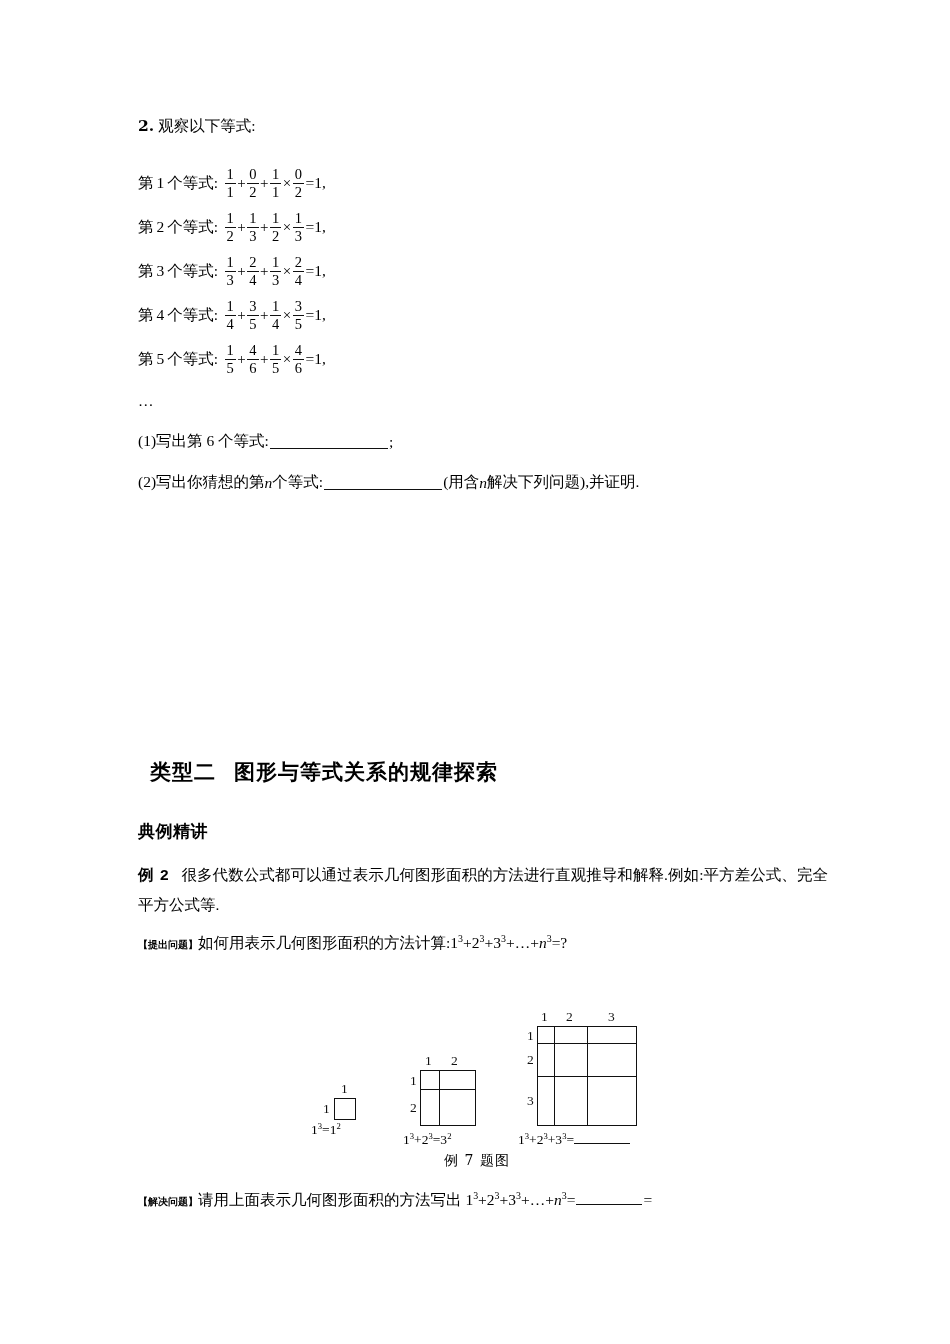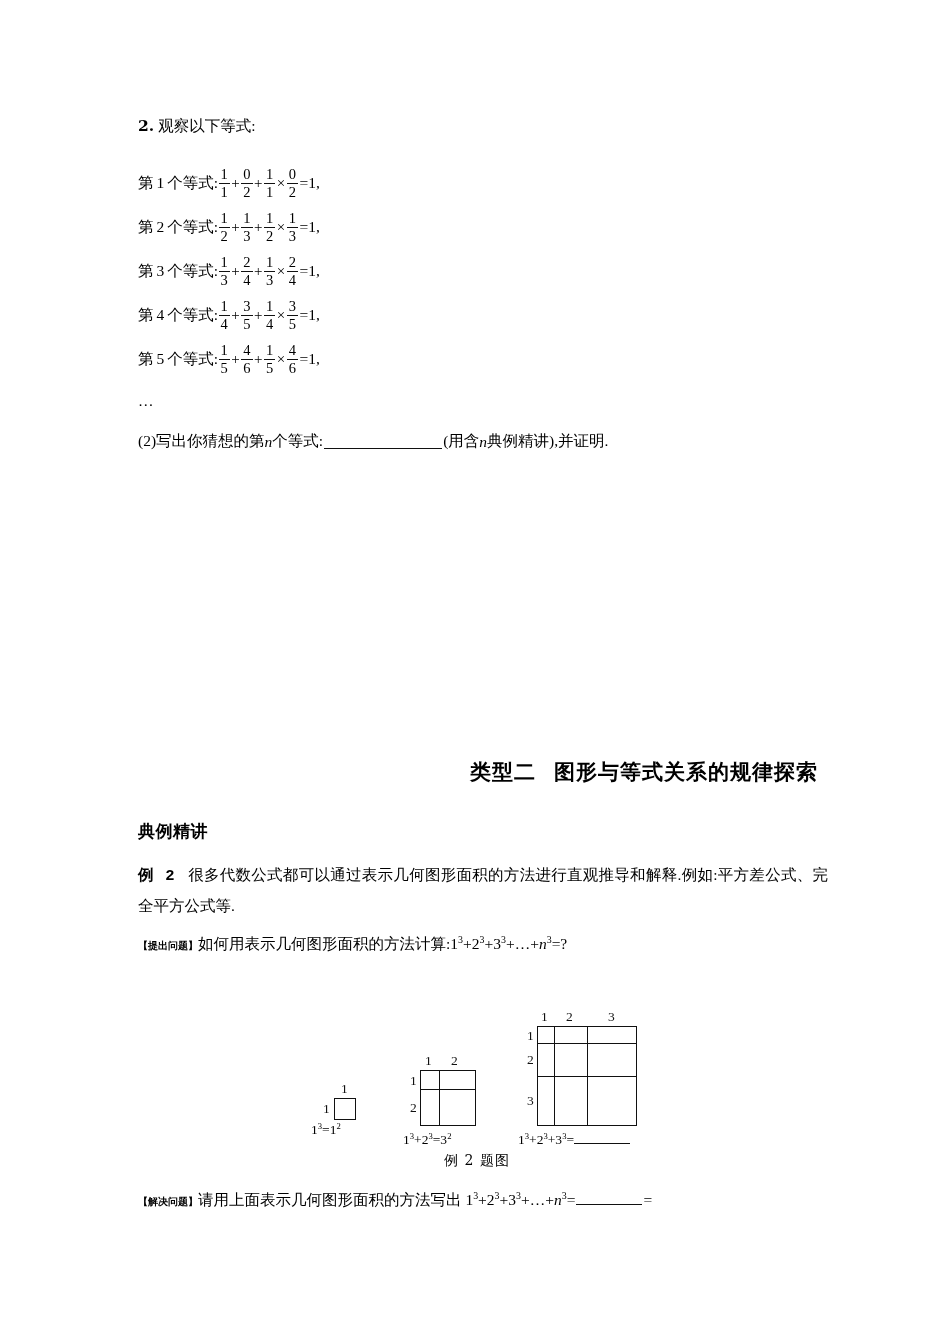--- a/index.html
+++ b/index.html
@@ -41,21 +41,21 @@
     font-size: 15.5px;
     margin-right: 4px;
   }
 
   .eqrow {
     display: flex;
     align-items: center;
     height: 44px;
     font-size: 15.5px;
   }
-  .eqrow .lbl { white-space: nowrap; margin-right: 0; }
+  .eqrow .lbl { white-space: nowrap; margin-right: 6px; }
   .eqrow .lbl .idx { padding: 0 3px; font-family: "Liberation Serif", serif; }
 
   .mathline {
     display: inline-flex;
     align-items: center;
     font-size: 15.5px;
   }
   .frac {
     display: inline-flex;
     flex-direction: column;
@@ -98,24 +98,24 @@
     height: 13px;
     margin: 0 1px;
   }
   .blank.w1 { width: 118px; }
   .blank.w2 { width: 118px; }
   .blank.w3 { width: 66px; }
 
   
   #type-heading {
     position: absolute;
-    left: 2px;
+    left: 12px;
     top: 758px;
     width: 678px;
-    text-align: right;
+    text-align: left;
     font-size: 21px;
     font-weight: bold;
     font-family: Liberation Mono, monospace;
     letter-spacing: 1px;
   }
   #type-heading .gap { display: inline-block; width: 18px; }
 
   #dianli {
     position: absolute;
     left: 0;
@@ -124,21 +124,21 @@
     font-weight: bold;
     font-family: "DejaVu Sans", "Liberation Sans", sans-serif;
     letter-spacing: .5px;
     text-align: right;
   }
 
   
   #example-2 { position: absolute; left: 0; top: 860px; width: 690px; }
   .ex-label {
     font-weight: bold;
-    font-family: Liberation Mono, monospace;
+    font-family: Liberation Sans, sans-serif;
     font-size: 15.5px;
     letter-spacing: 1px;
   }
   .ex-para {
     font-size: 15.5px;
     line-height: 1.95;
     text-align: justify;
     text-justify: inter-ideograph;
   }
   .tag {
@@ -367,29 +367,34 @@
             <span class="bar"></span>
             <span class="den">6</span>
           </span>
           <span class="tail">=1,</span>
         </span>
       </div>
 
       <div class="dots-line">…</div>
 
 
+      <div class="plain-line">
+        <span>(1)写出第 6 个等式:</span>
+          <span class="blank w1"></span>
+          <span>;</span>
+      </div>
 
       <div class="plain-line">
         <span>(2)写出你猜想的第</span>
           <span class="ital">n</span>
           <span>个等式:</span>
           <span class="blank w2"></span>
           <span>(用含</span>
           <span class="ital">n</span>
-          <span>典例精讲),并证明.</span>
+          <span>解决下列问题),并证明.</span>
       </div>
     </div>
 
     <div id="type-heading">
       <span>类型二</span><span class="gap"></span><span>图形与等式关系的规律探索</span>
     </div>
 
     <div id="dianli">典例精讲</div>
 
     <div id="example-2">
@@ -439,21 +444,21 @@
         <div class="flab" style="left:100px; top:2px;">3</div>
         <div class="flab" style="left:19px; top:21px;">1</div>
         <div class="flab" style="left:19px; top:45px;">2</div>
         <div class="flab" style="left:19px; top:86px;">3</div>
         <div class="fcap" style="left:10px; top:124px;">
           <span>1</span><sup>3</sup><span>+2</span><sup>3</sup><span>+3</span><sup>3</sup><span>=</span><span class="cap-blank"></span>
         </div>
       </div>
     </div>
 
-    <div id="fig-caption">例 2 题图</div>
+    <div id="fig-caption">例 7 题图</div>
 
     <div id="solve-line">
       <span class="tag">【解决问题】</span><span>请用上面表示几何图形面积的方法写出</span>
       <span><span>1</span><sup>3</sup><span>+</span><span>2</span><sup>3</sup><span>+</span><span>3</span><sup>3</sup><span>+</span><span>…</span><span>+</span><span class="ital">n</span><sup>3</sup><span>=</span></span><span class="blank w3"></span><span>=</span>
     </div>
 
   </div>
 </div>
 
 </body></html>

